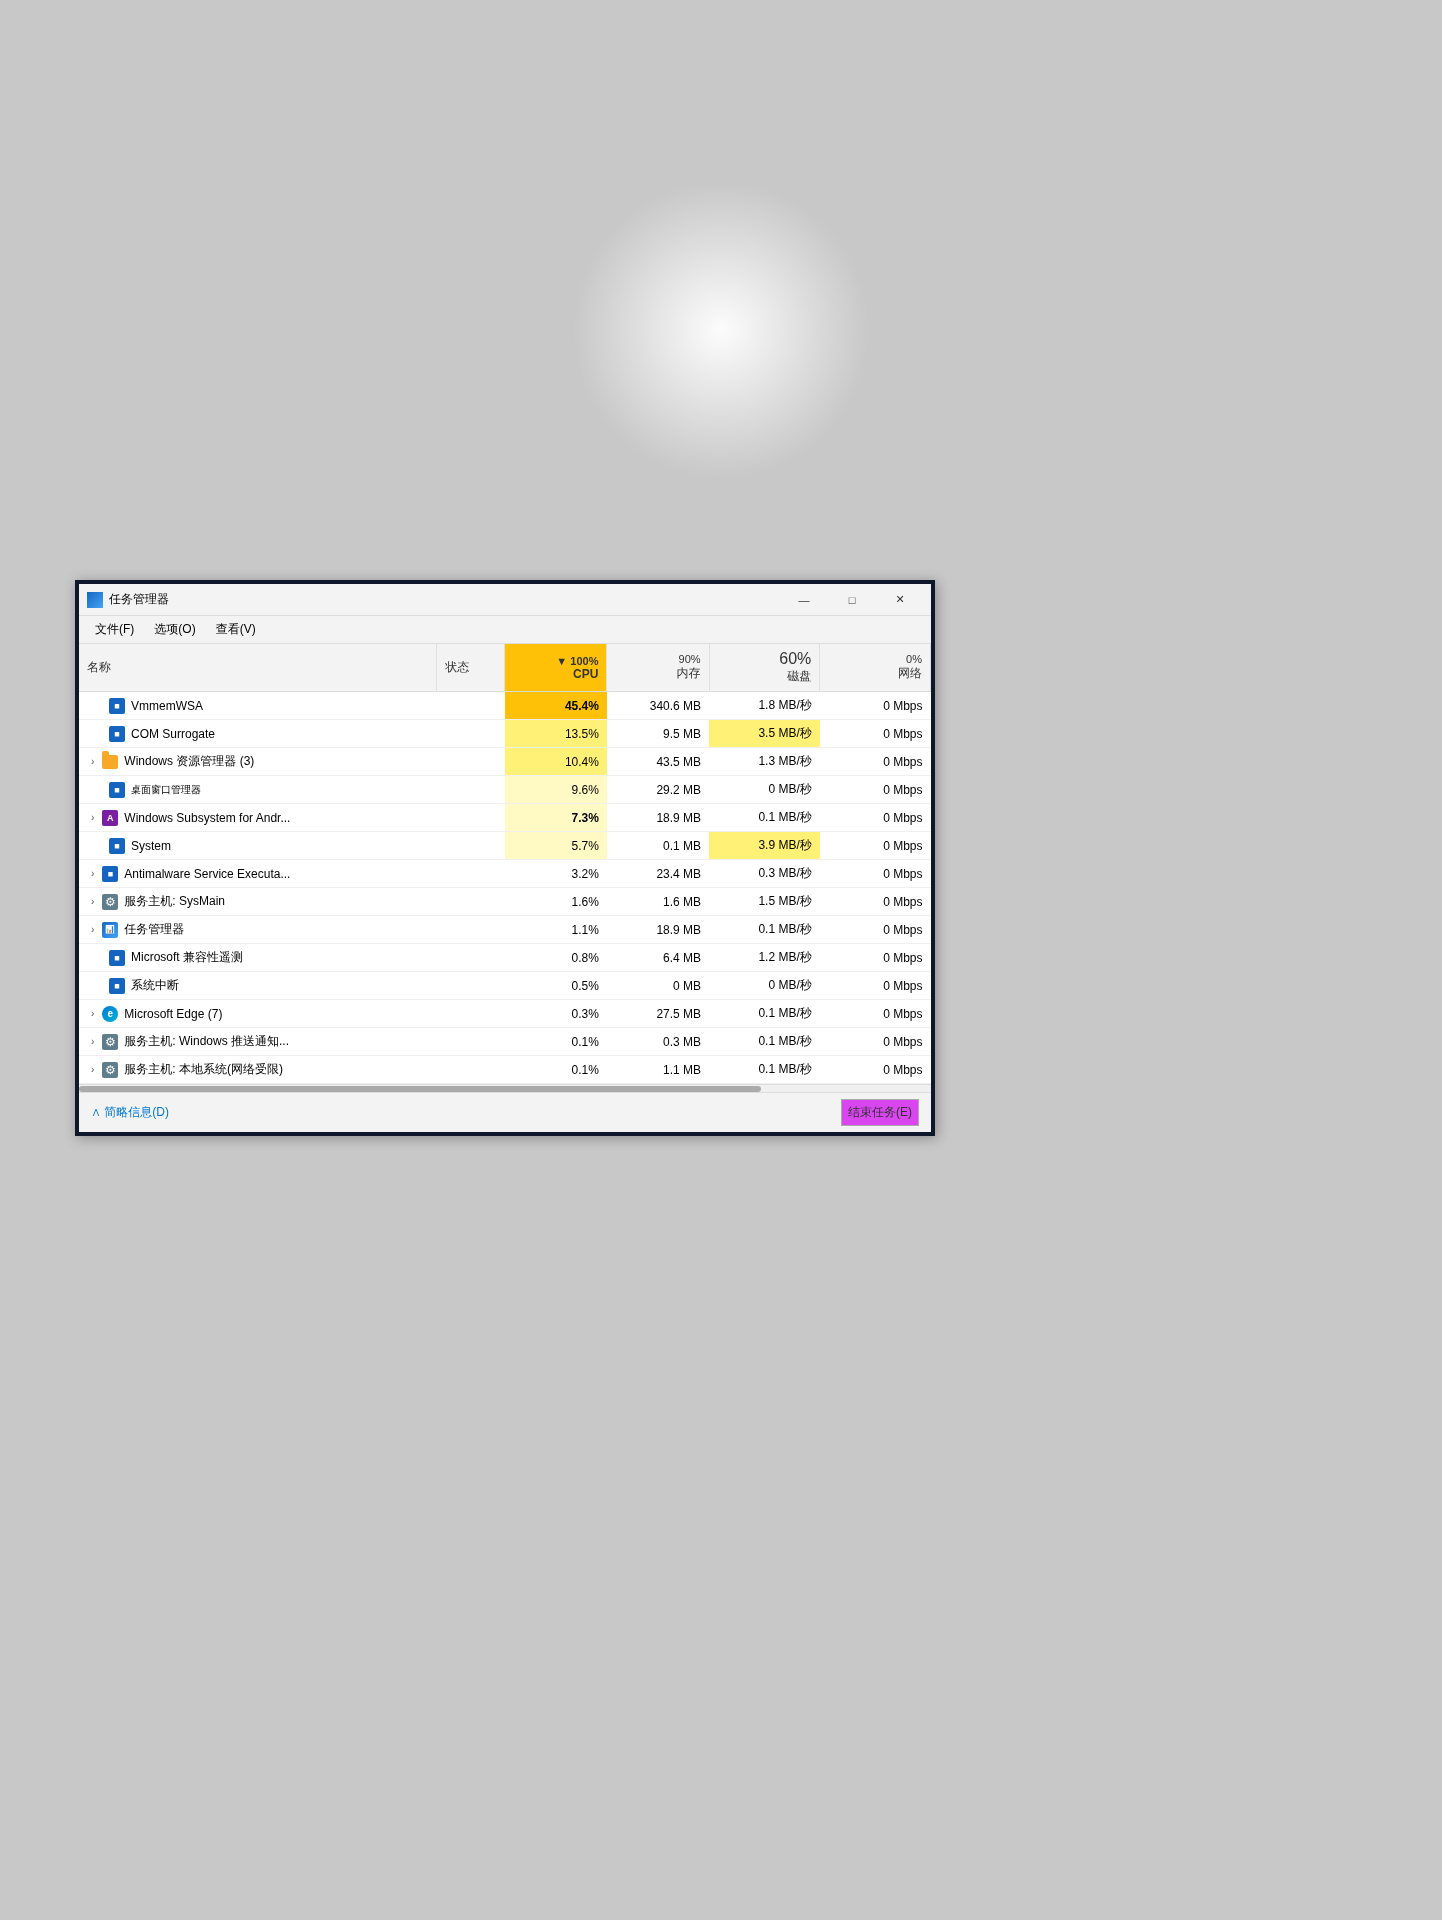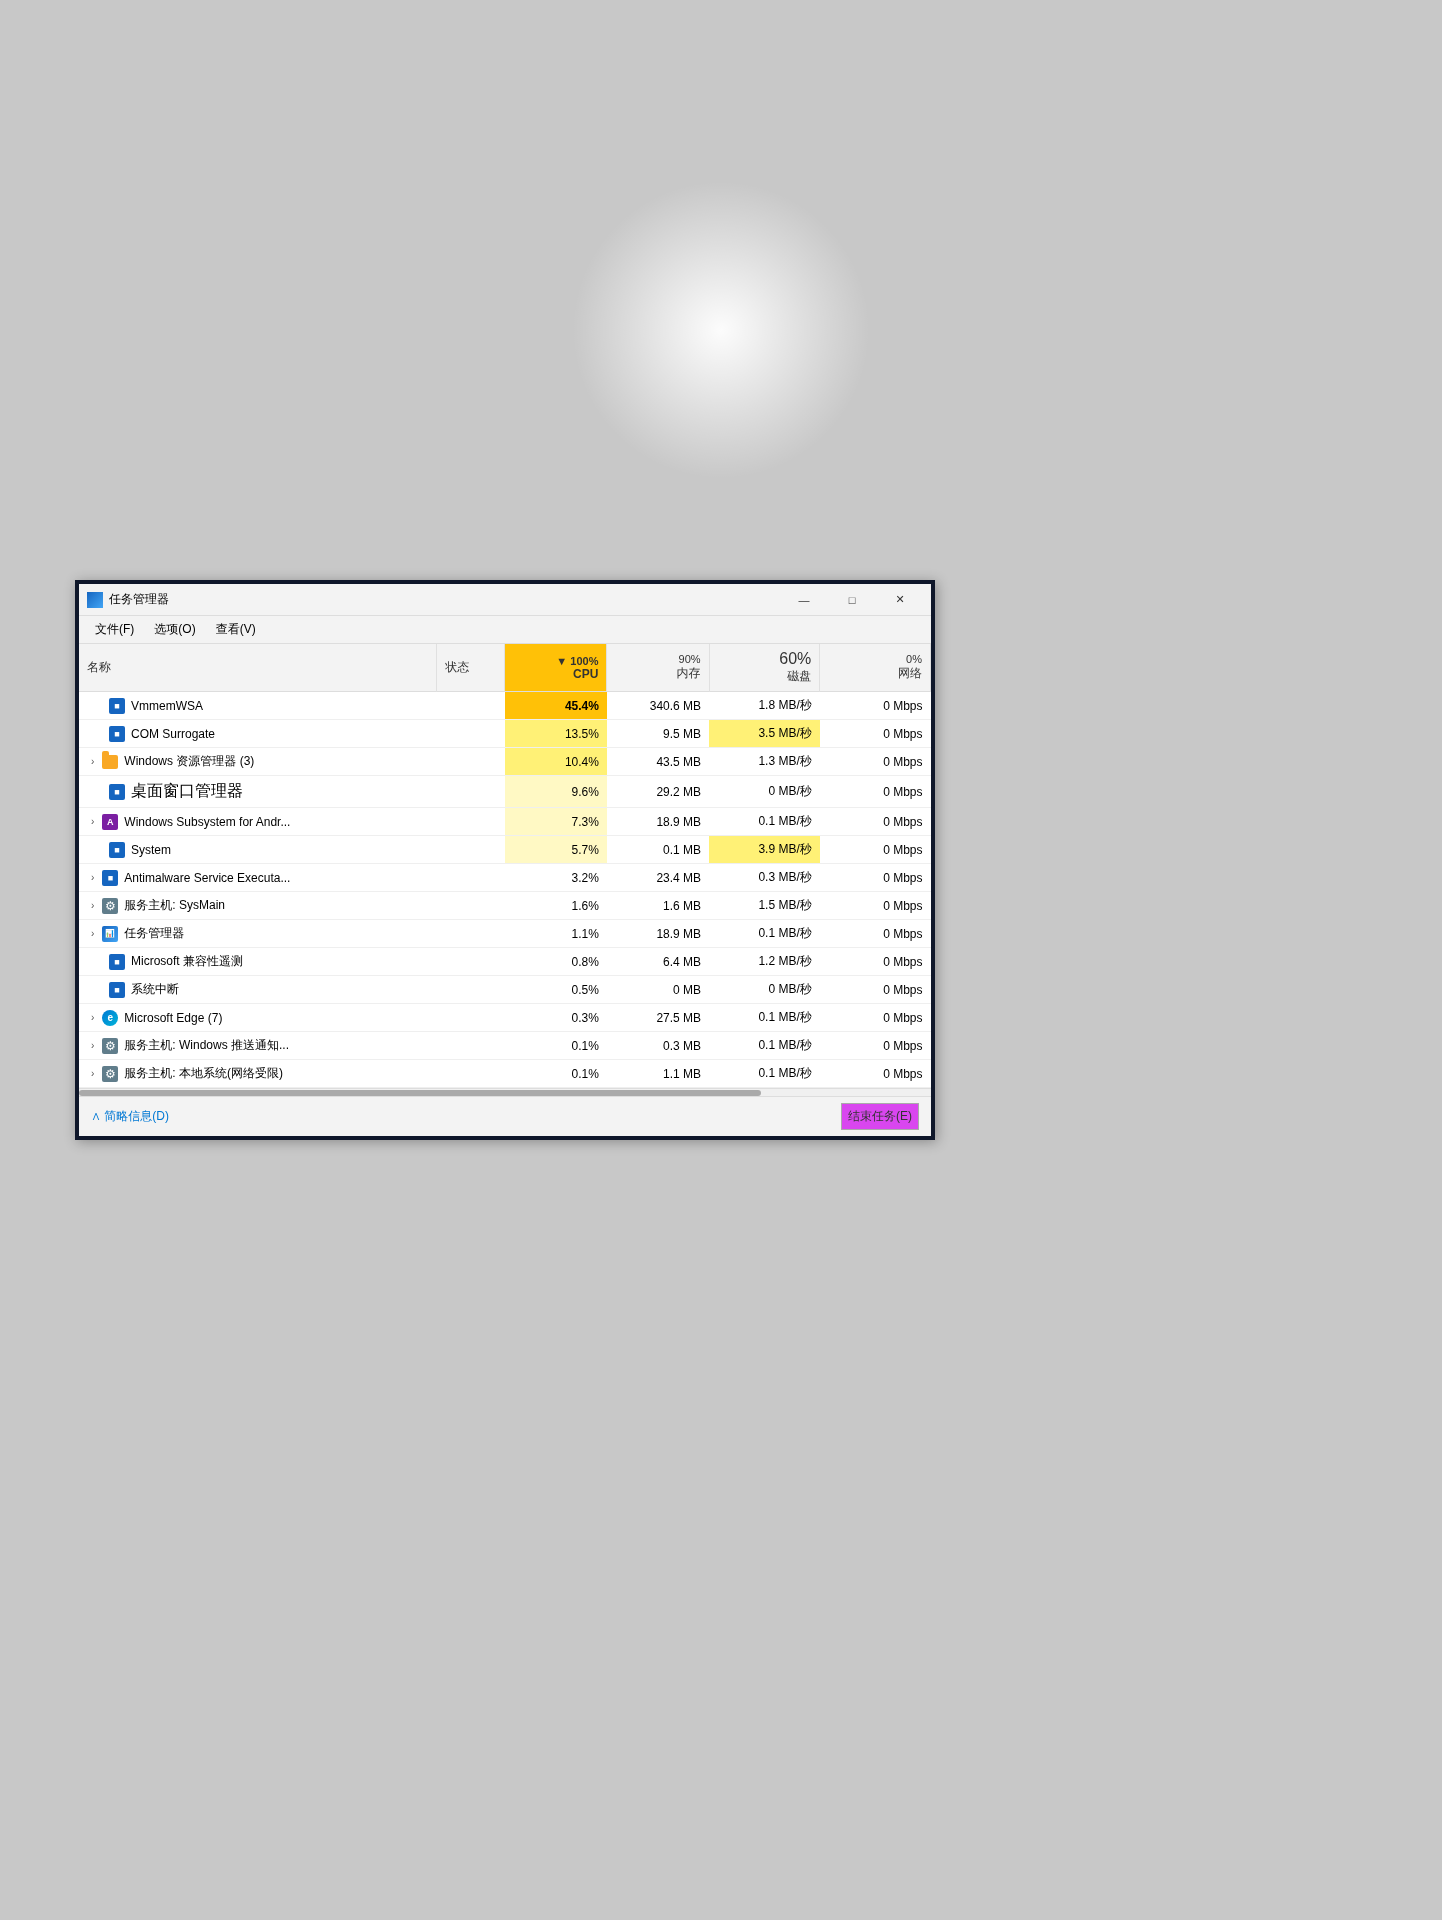--- a/index.html
+++ b/index.html
@@ -337,39 +337,39 @@
     <td class="cpu-cell" style="background:#fff176;font-weight:400;">10.4%</td>
     <td class="right">43.5 MB</td>
     <td class="right" style="">1.3 MB/秒</td>
     <td class="right">0 Mbps</td>
   </tr>
           <tr>
     <td>
       <div class="process-name">
         <span style="display:inline-block;width:12px;"></span>
         <span class="process-icon icon-blue-square" style="background:#1565c0;color:#fff;font-size:9px;font-weight:bold;border-radius:2px;">■</span>
-        <span style="font-size:16px;">桌面窗口管理器</span>
+        <span style="font-size:10px;">桌面窗口管理器</span>
       </div>
     </td>
     <td class="status-cell"></td>
     <td class="cpu-cell" style="background:#fff9c4;font-weight:400;">9.6%</td>
     <td class="right">29.2 MB</td>
     <td class="right" style="">0 MB/秒</td>
     <td class="right">0 Mbps</td>
   </tr>
           <tr>
     <td>
       <div class="process-name">
         <span style="font-size:10px;color:#555;margin-right:2px;">›</span>
         <span class="process-icon" style="background:#7b1fa2;color:#fff;font-size:9px;font-weight:bold;border-radius:2px;">A</span>
         <span style="font-size:12px;">Windows Subsystem for Andr...</span>
       </div>
     </td>
     <td class="status-cell"></td>
-    <td class="cpu-cell" style="background:#fff9c4;font-weight:400;">7.3%</td>
+    <td class="cpu-cell" style="background:#fff9c4;font-weight:700;">7.3%</td>
     <td class="right">18.9 MB</td>
     <td class="right" style="">0.1 MB/秒</td>
     <td class="right">0 Mbps</td>
   </tr>
           <tr>
     <td>
       <div class="process-name">
         <span style="display:inline-block;width:12px;"></span>
         <span class="process-icon icon-blue-square" style="background:#1565c0;color:#fff;font-size:9px;font-weight:bold;border-radius:2px;">■</span>
         <span style="font-size:12px;">System</span>

